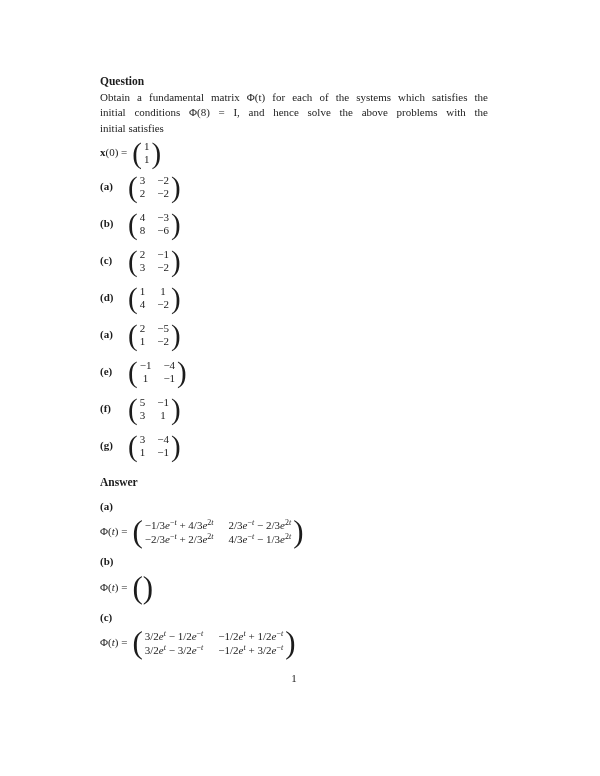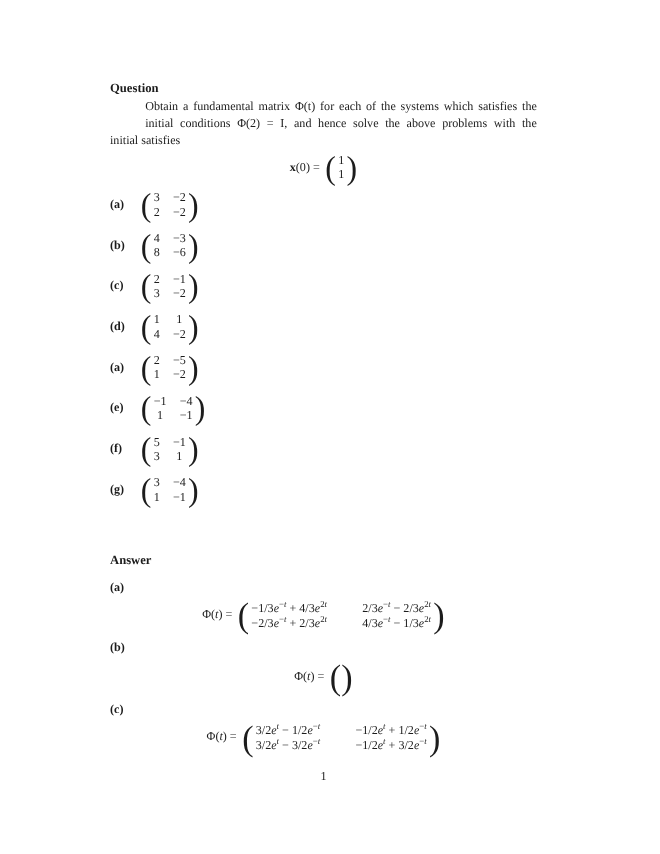--- a/index.html
+++ b/index.html
@@ -5,58 +5,58 @@
   html,body { margin:0; padding:0; background:#ffffff; }
   body { width:600px; height:776px; overflow:hidden; }
   .page {
     box-sizing:border-box; width:588px; height:776px;
     padding:74px 100px 0 100px;
     font-family:"Liberation Serif","DejaVu Serif",serif;
     font-size:11px; line-height:15.5px; color:#1c1c1c;
   }
   .hd { font-weight:bold; font-size:11.5px; margin:0; line-height:15.5px; }
   p.para { margin:0; }
-  .jline { display:block; text-align:justify; text-align-last:justify;margin-left:32px; }
+  .jline { display:block; text-align:justify; text-align-last:justify; }
   .lline { display:block; }
 
-  .eq { text-align:center; margin:4px 0 8px 0; }
+  .eq { text-align:left; margin:4px 0 8px 0; }
   .eqrow { display:inline-flex; align-items:center; gap:5px; }
   .vec { font-weight:bold; }
 
   .mat { display:inline-flex; align-items:center; }
   .paren { display:inline-block; font-size:29px; line-height:26px; font-weight:400;
            transform:scaleY(1.04); }
   .cells { display:inline-grid; justify-items:center; column-gap:12px; row-gap:0;
            margin:0 2px; line-height:13px; font-size:11px; white-space:nowrap; }
   .c1 { grid-template-columns:auto; }
   .c2 { grid-template-columns:auto auto; }
 
   .big .paren { font-size:31px; line-height:28px; }
-  .big .cells { column-gap:32px; line-height:14px; }
+  .big .cells { column-gap:15px; line-height:14px; }
 
   sup { font-size:8px; line-height:0; vertical-align:4.5px; }
   i { font-style:italic; }
 
   .systems { margin-top:7px; }
   .sys { display:flex; align-items:center; gap:9px; height:26px; margin-bottom:11px; }
   .lbl { font-weight:bold; min-width:19px; }
 
-  .ans-hd { margin-top:44px; }
+  .ans-hd { margin-top:16px; }
   .ans-label { font-weight:bold; margin:8px 0 3px 0; }
   .footer { text-align:center; margin-top:14px; }
 </style>
 </head>
 <body>
 
 <div class="page">
 
   <h3 class="hd">Question</h3>
   <p class="para">
     <span class="jline">Obtain a fundamental matrix Φ(t) for each of the systems which satisfies the</span>
-    <span class="jline">initial conditions Φ(2) = I, and hence solve the above problems with the</span>
+    <span class="jline">initial conditions Φ(8) = I, and hence solve the above problems with the</span>
     <span class="lline">initial satisfies</span>
   </p>
 
   <div class="eq">
     <span class="eqrow">
       <span><span class="vec">x</span><span>(0) =</span></span>
       <span class="mat">
         <span class="paren">(</span>
         <span class="cells c1">
           <span>1</span>

